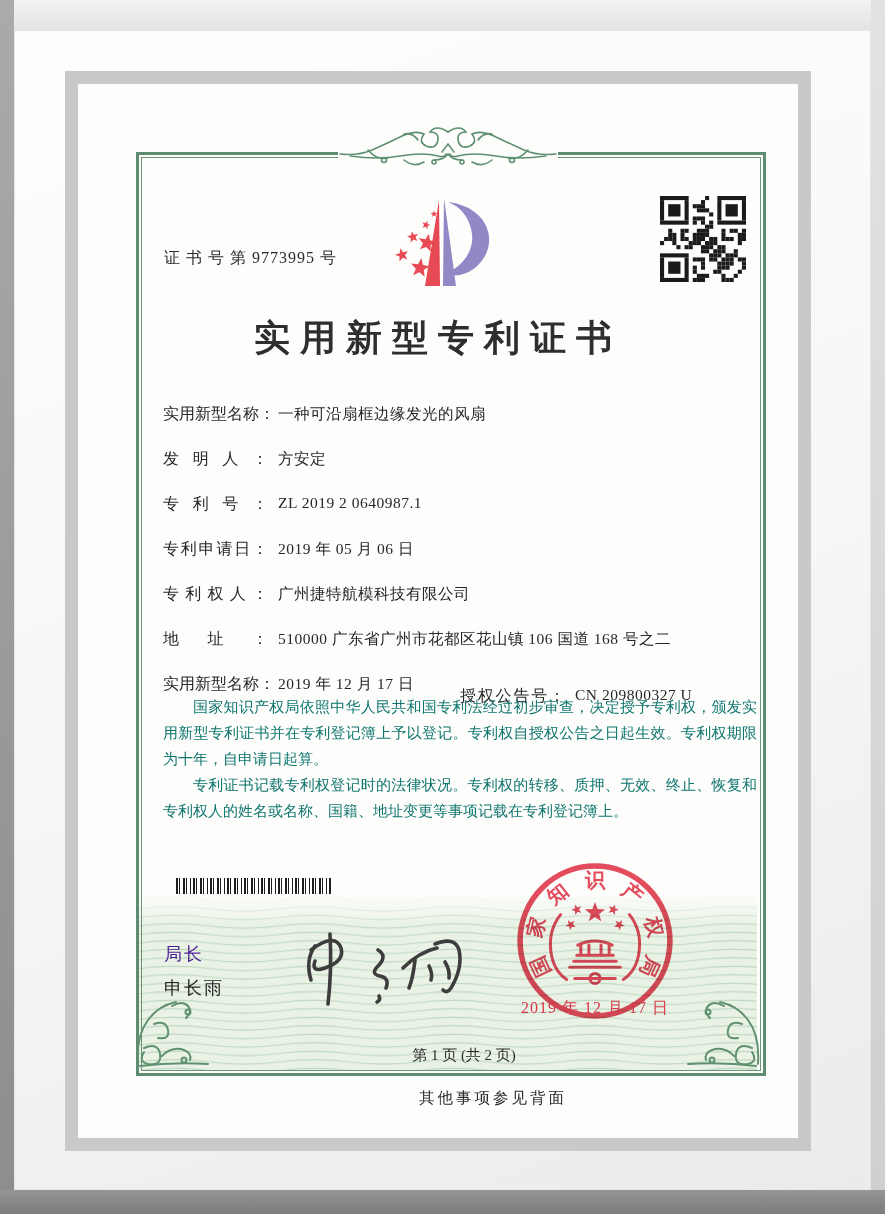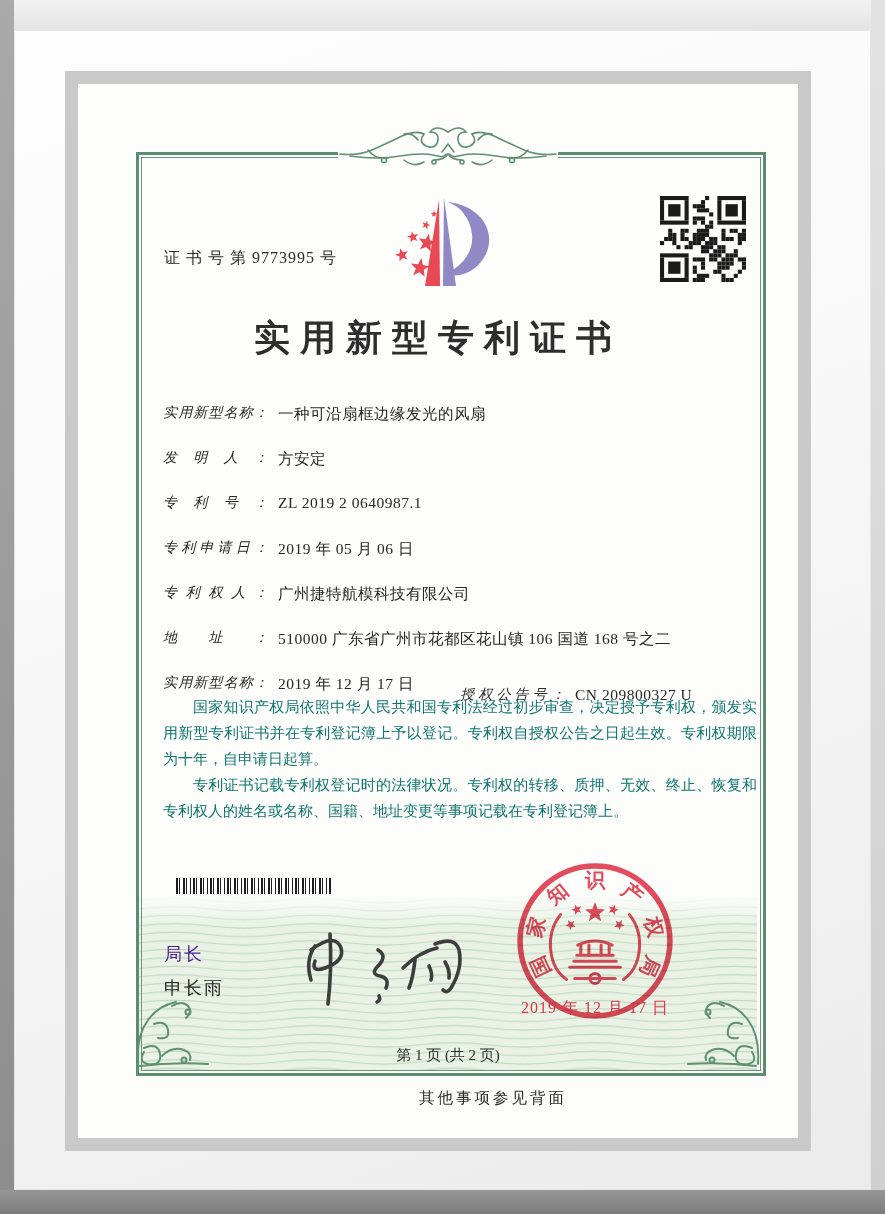--- a/index.html
+++ b/index.html
@@ -31,41 +31,41 @@
   .fl-right{left:606px;top:906px;transform:scaleX(-1);}
 
   .cert-no{position:absolute;left:86px;top:116px;font-size:16px;letter-spacing:1px;color:#2c2c2c;margin-top:48px;}
   .logo{position:absolute;left:300px;top:110px;width:132px;height:108px;}
   .qr{position:absolute;left:582px;top:112px;width:86px;height:86px;}
   .title{position:absolute;left:0;top:230px;width:720px;text-align:center;
          font-size:36px;letter-spacing:10px;color:#2e2e2e;font-weight:600;font-family:Liberation Mono, monospace;}
 
   .fields{position:absolute;left:85px;top:320px;width:600px;font-size:15.5px;color:#272727;}
   .frow{height:45px;position:relative;white-space:nowrap;}
-  .flabel{display:inline-block;width:105px;font-size:14px;text-align:justify;text-align-last:justify;vertical-align:top;font-style:italic;}
+  .flabel{display:inline-block;width:105px;font-size:16px;text-align:justify;text-align-last:justify;vertical-align:top;}
   .fvalue{margin-left:10px;letter-spacing:.5px;}
   .fpair2{position:absolute;left:297px;top:12px;}
 
   .paras{position:absolute;left:85px;top:610px;width:594px;font-size:15px;line-height:26px;
          text-align:justify;color:#0f766e;}
   .paras p{margin:0;text-indent:2em;}
 
   .barcode{position:absolute;left:98px;top:794px;width:156px;height:16px;
     background:repeating-linear-gradient(90deg,#1d1d1d 0 2px,#fff 2px 3px,#1d1d1d 3px 4px,#fff 4px 7px,
     #1d1d1d 7px 9px,#fff 9px 10px,#1d1d1d 10px 11px,#fff 11px 14px,#1d1d1d 14px 15px,#fff 15px 17px);}
 
   .issuer-title{position:absolute;left:86px;top:858px;font-size:18px;letter-spacing:2px;color:#4c1d95;}
   .issuer-name{position:absolute;left:86px;top:892px;font-size:18px;letter-spacing:2px;color:#242424;}
   .signature{position:absolute;left:205px;top:822px;width:195px;height:105px;}
 
   .seal{position:absolute;left:436px;top:776px;width:162px;height:162px;opacity:.92;mix-blend-mode:multiply;}
   .seal-date{position:absolute;left:436px;top:914px;width:162px;text-align:center;
              font-size:16px;color:#d8394b;letter-spacing:1px;}
 
-  .page-info{position:absolute;left:0;top:962px;width:740px;text-align:center;font-size:15px;color:#2b2b2b;}
+  .page-info{position:absolute;left:0;top:962px;width:740px;text-align:center;font-size:15px;color:#2b2b2b;padding-left:16px;}
   .back-note{position:absolute;left:0;top:1004px;width:740px;text-align:center;font-size:15.5px;
              letter-spacing:3px;color:#2b2b2b;padding-left:45px;}
 </style>
 </head>
 <body>
 
 <div class="photo">
   <div class="edge edge-top"></div>
   <div class="edge edge-left"></div>
   <div class="edge edge-right"></div>

